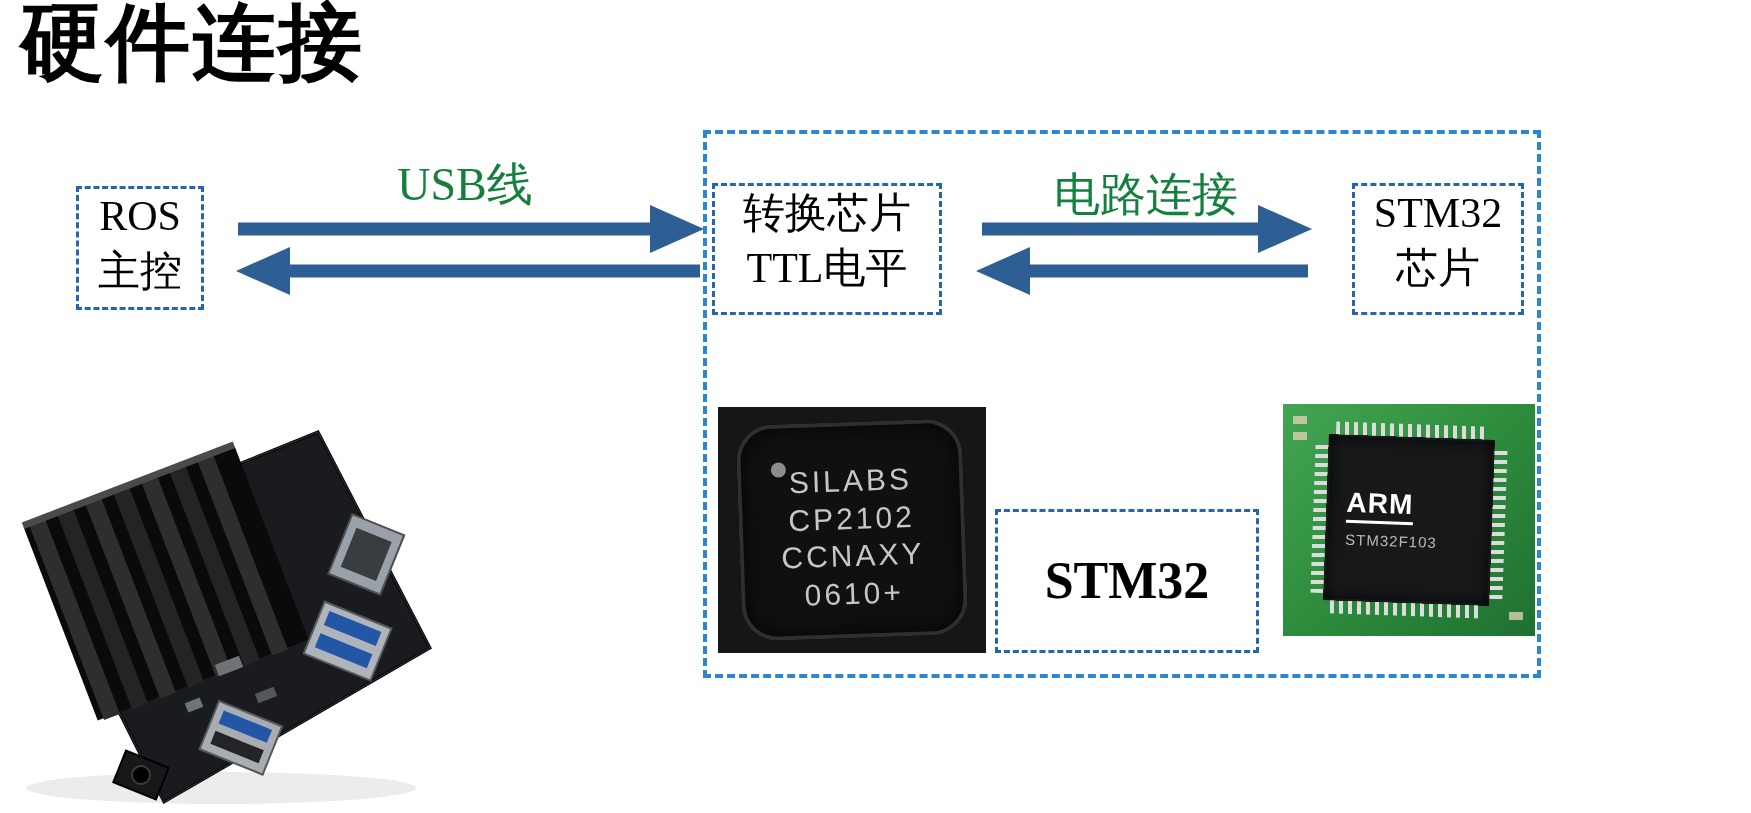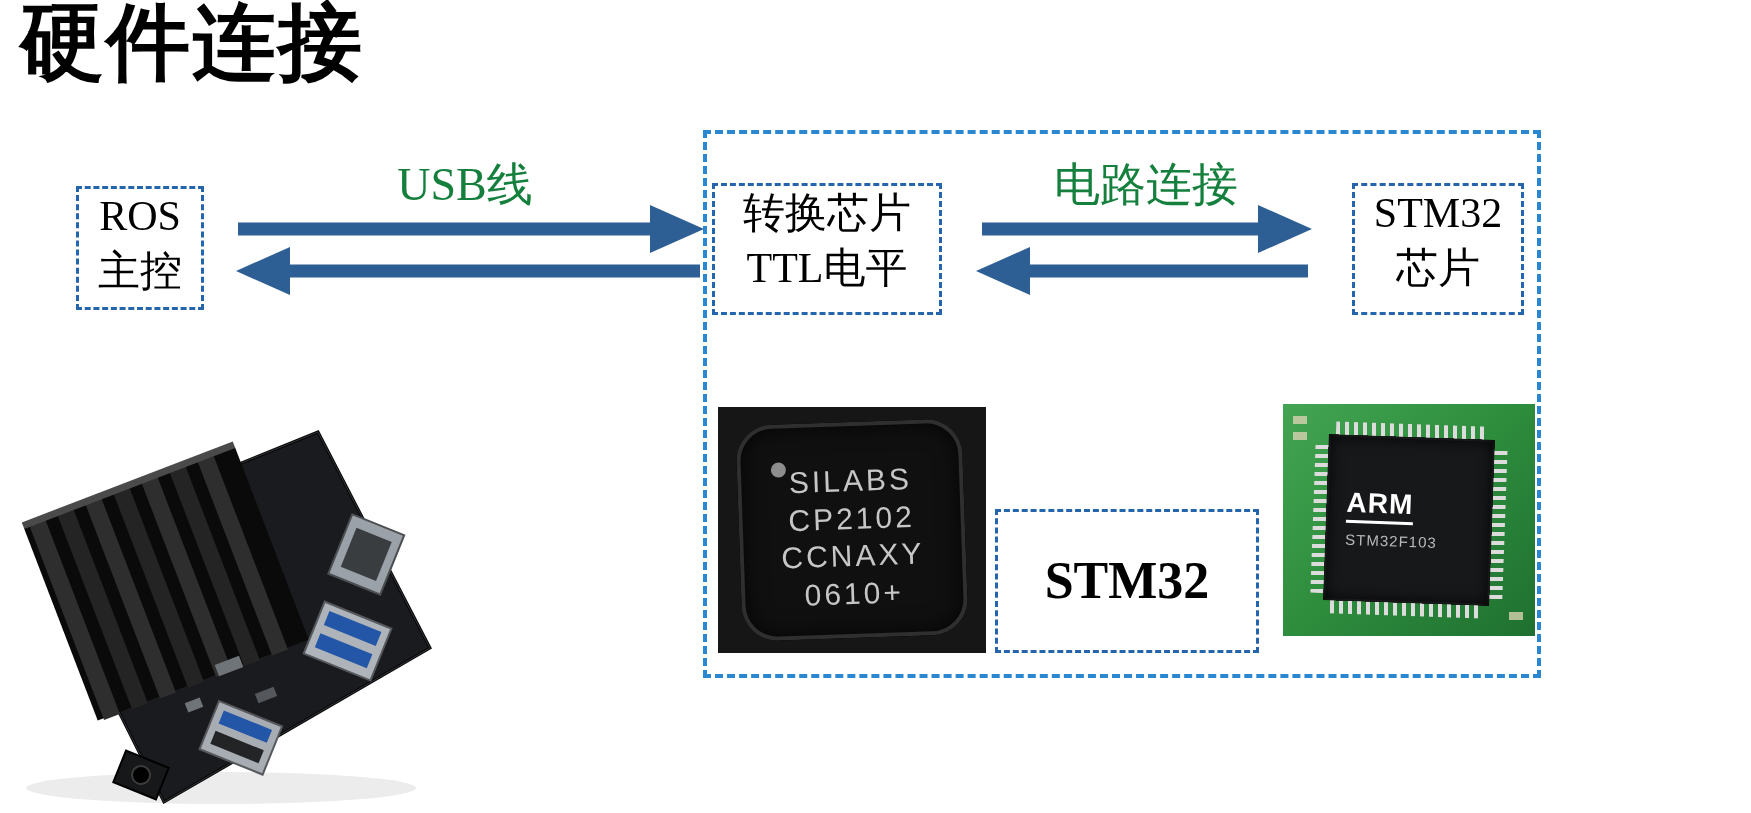--- a/index.html
+++ b/index.html
@@ -26,21 +26,21 @@
   .node{
     position:absolute;border:3px dashed var(--node-border);box-sizing:border-box;
     display:flex;flex-direction:column;align-items:center;
     font-size:42px;line-height:1.3;text-align:center;background:transparent;
   }
   .ros-node{left:76px;top:186px;width:128px;height:124px;}
   .ttl-node{left:712px;top:183px;width:230px;height:132px;}
   .stm32-node{left:1352px;top:183px;width:172px;height:132px;}
   .link-label{position:absolute;font-size:46px;text-align:center;color:#15803d;}
   .usb-label{left:320px;top:154px;width:290px;}
-  .circuit-label{left:1006px;top:154px;width:280px;}
+  .circuit-label{left:1006px;top:164px;width:280px;}
   .controller-box{
     position:absolute;left:995px;top:509px;width:264px;height:144px;
     border:3px dashed var(--node-border);box-sizing:border-box;
     display:flex;flex-direction:column;justify-content:center;align-items:center;
     font-weight:bold;font-size:52px;line-height:1.22;text-align:center;background:#fff;
   }
   .photo{position:absolute;overflow:hidden;}
   
   .cp2102{
     left:718px;top:407px;width:268px;height:246px;background:#161616;

